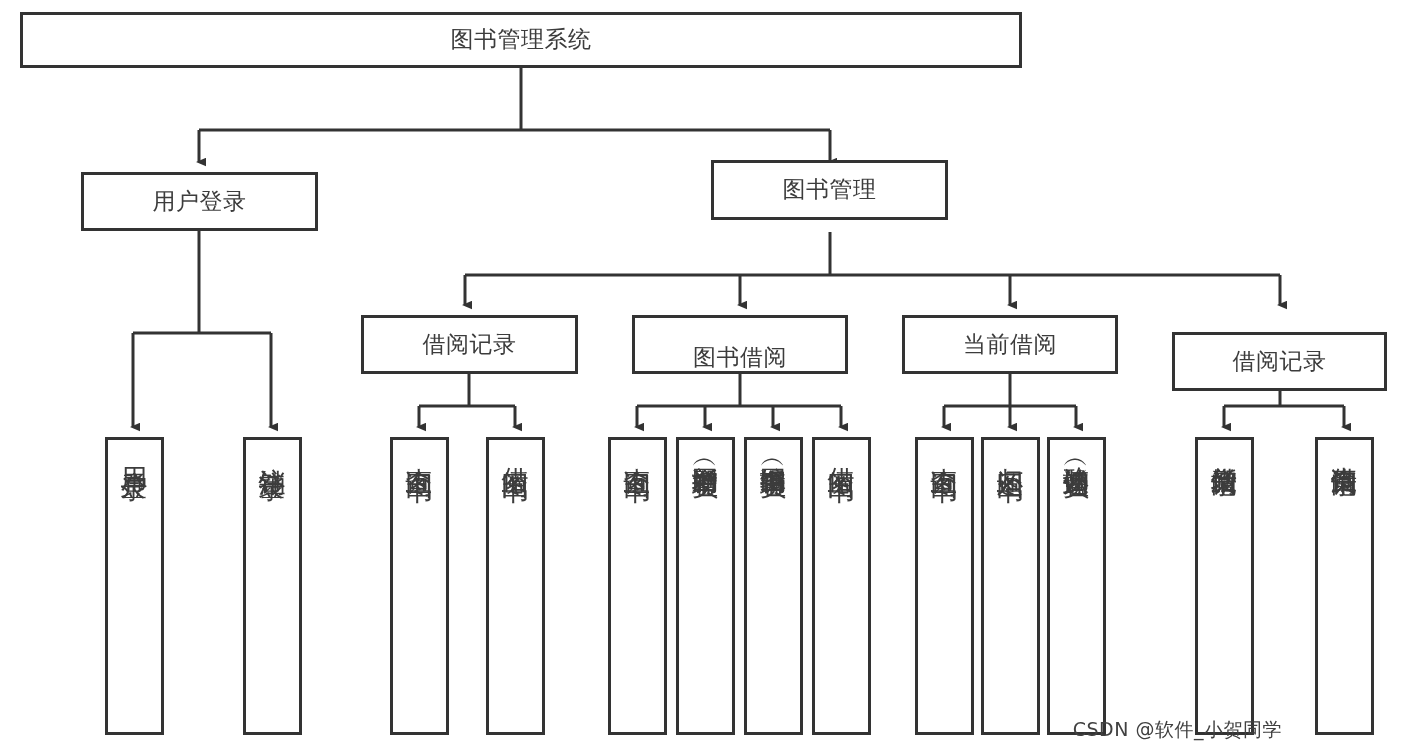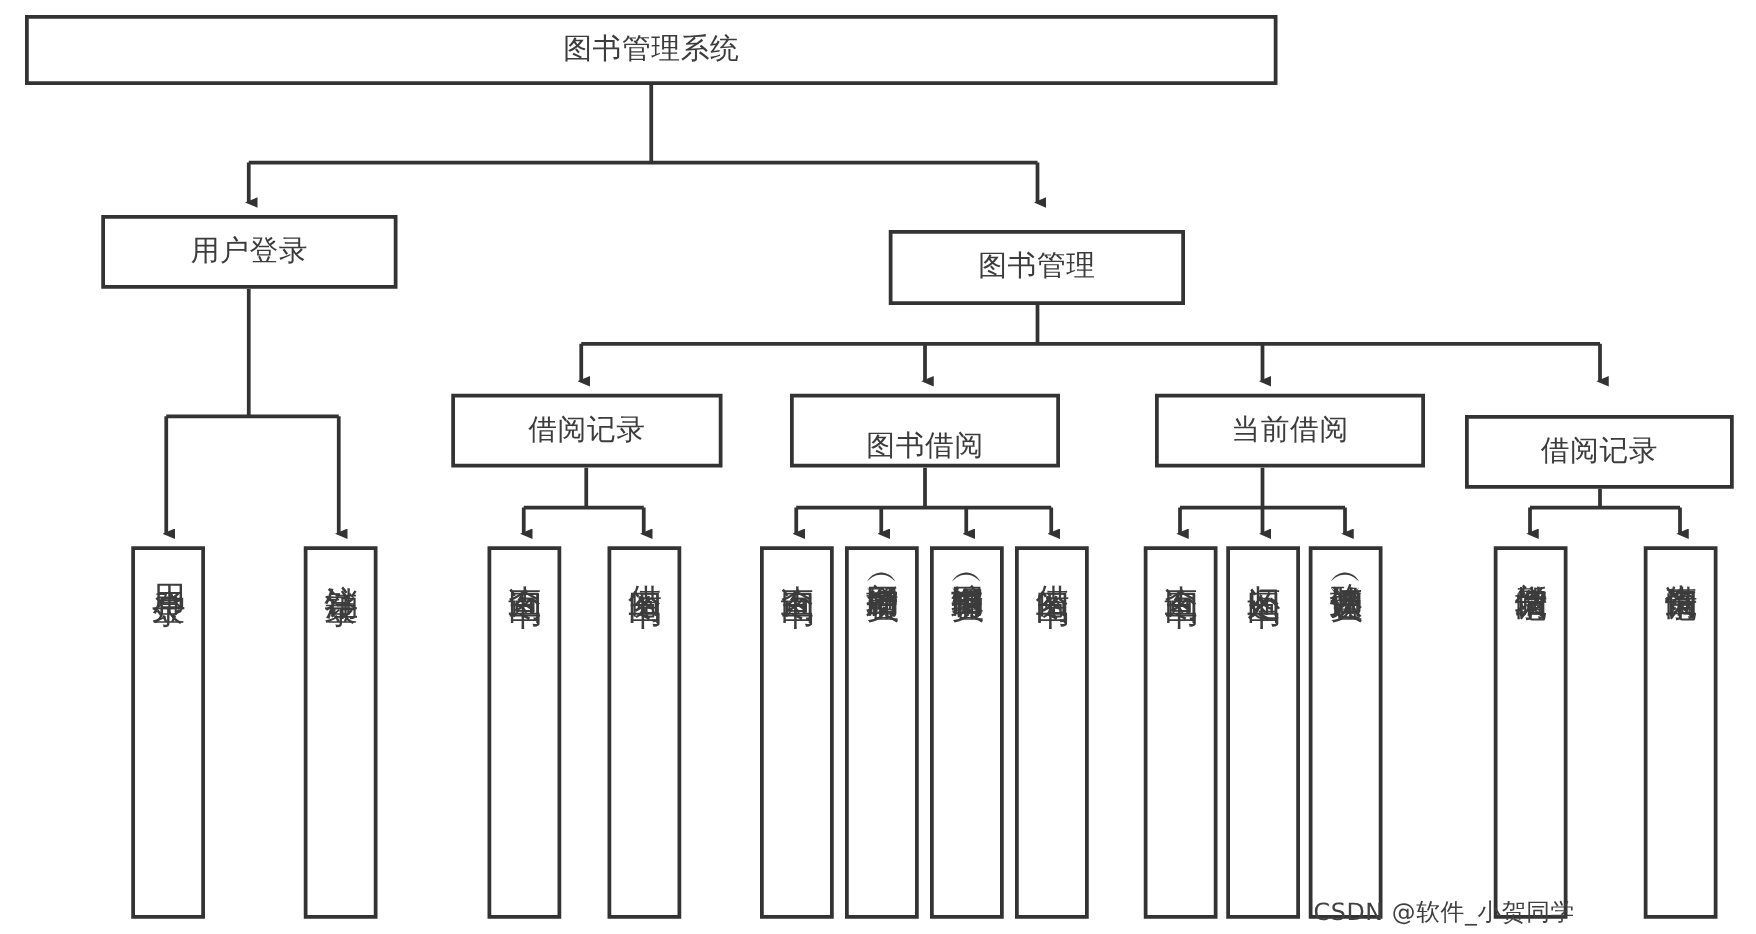--- a/index.html
+++ b/index.html
@@ -2,21 +2,21 @@
 <html><head>
 <meta charset="utf-8">
 <style>
   html,body{margin:0;padding:0;}
   body{
     width:1405px;height:747px;
     background:#ffffff;
     font-family:"DejaVu Sans","Liberation Sans",sans-serif;
     overflow:hidden;
   }
-  #stage{position:relative;width:1268px;height:747px;}
+  #stage{position:relative;width:1268px;height:747px;padding-left:22px;}
   svg.wires{position:absolute;left:0;top:0;width:1405px;height:747px;pointer-events:none;}
 
   .node{
     position:absolute;
     box-sizing:border-box;
     background:#ffffff;
     border:3px solid #333333;
     display:flex;
     align-items:center;
     justify-content:center;
@@ -111,31 +111,31 @@
     </g>
   </svg>
 
   <div class="node root horiz" style="left:20px;top:12px;width:1002px;height:56px;">
     <span class="lbl">图书管理系统</span>
   </div>
 
   <div class="node horiz" style="left:81px;top:172px;width:237px;height:59px;">
     <span class="lbl">用户登录</span>
   </div>
-  <div class="node horiz" style="left:711px;top:184px;width:237px;height:60px;">
+  <div class="node horiz" style="left:711px;top:160px;width:237px;height:60px;font-family:Liberation Serif, serif;">
     <span class="lbl">图书管理</span>
   </div>
 
   <div class="node horiz" style="left:361px;top:315px;width:217px;height:59px;">
     <span class="lbl">借阅记录</span>
   </div>
   <div class="node horiz" style="left:632px;top:315px;width:216px;height:59px;align-items:flex-end;">
     <span class="lbl">图书借阅</span>
   </div>
-  <div class="node horiz" style="left:924px;top:315px;width:216px;height:59px;">
+  <div class="node horiz" style="left:902px;top:315px;width:216px;height:59px;">
     <span class="lbl">当前借阅</span>
   </div>
   <div class="node horiz" style="left:1172px;top:332px;width:215px;height:59px;">
     <span class="lbl">借阅记录</span>
   </div>
 
   <div class="node vert" style="left:105px;top:437px;width:59px;height:298px;">
     <span class="lbl">用户登录</span>
   </div>
   <div class="node vert" style="left:243px;top:437px;width:59px;height:298px;">

